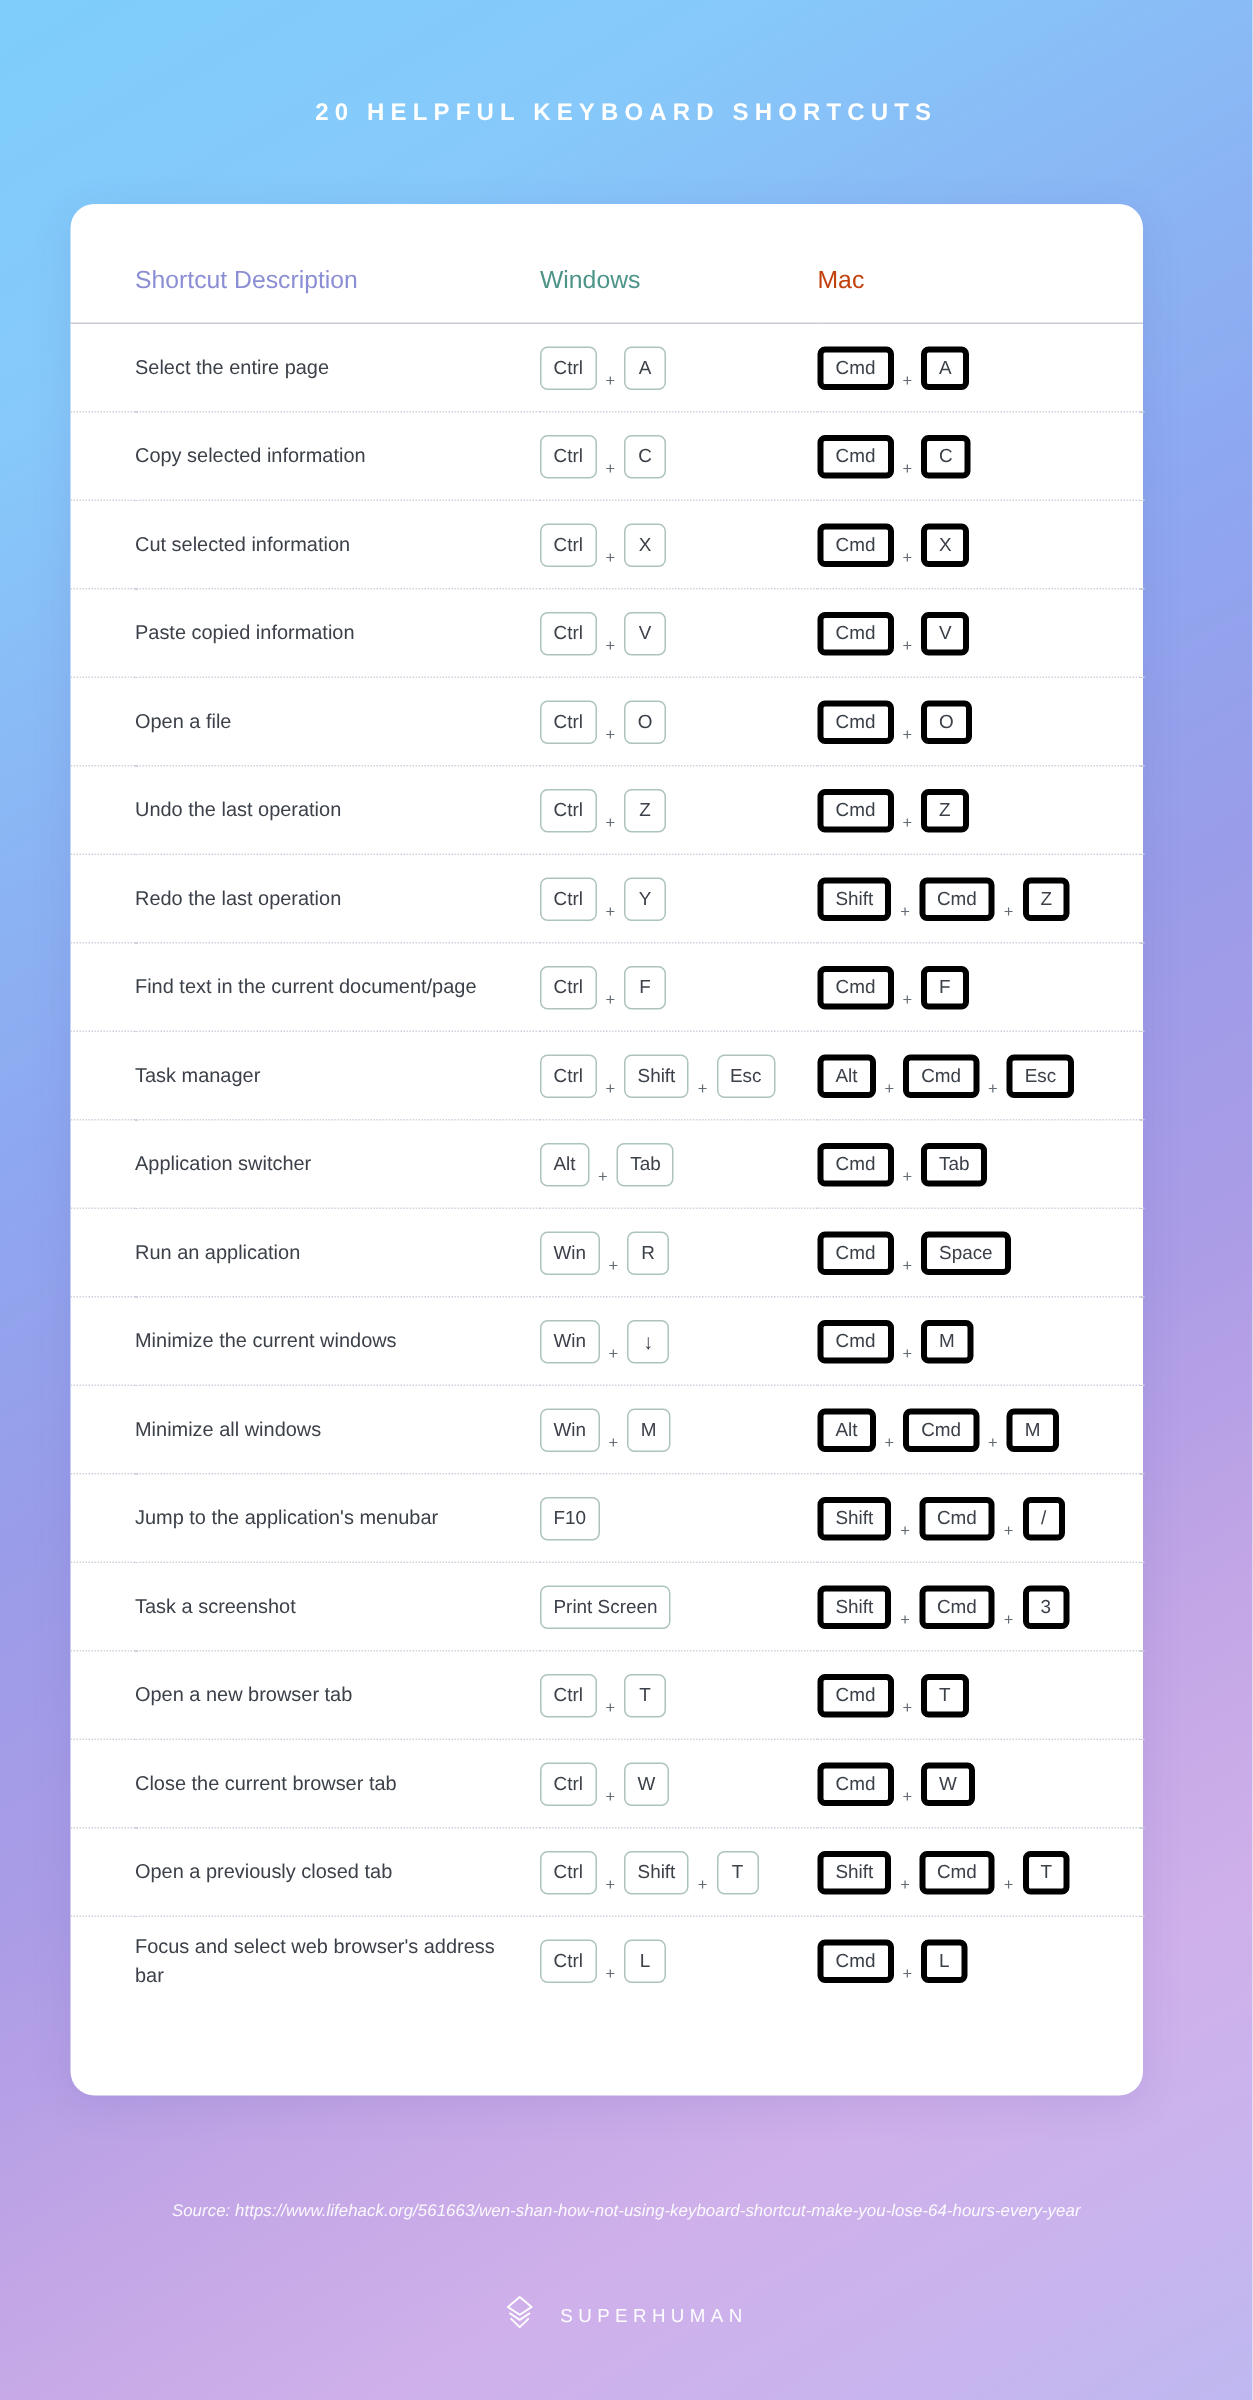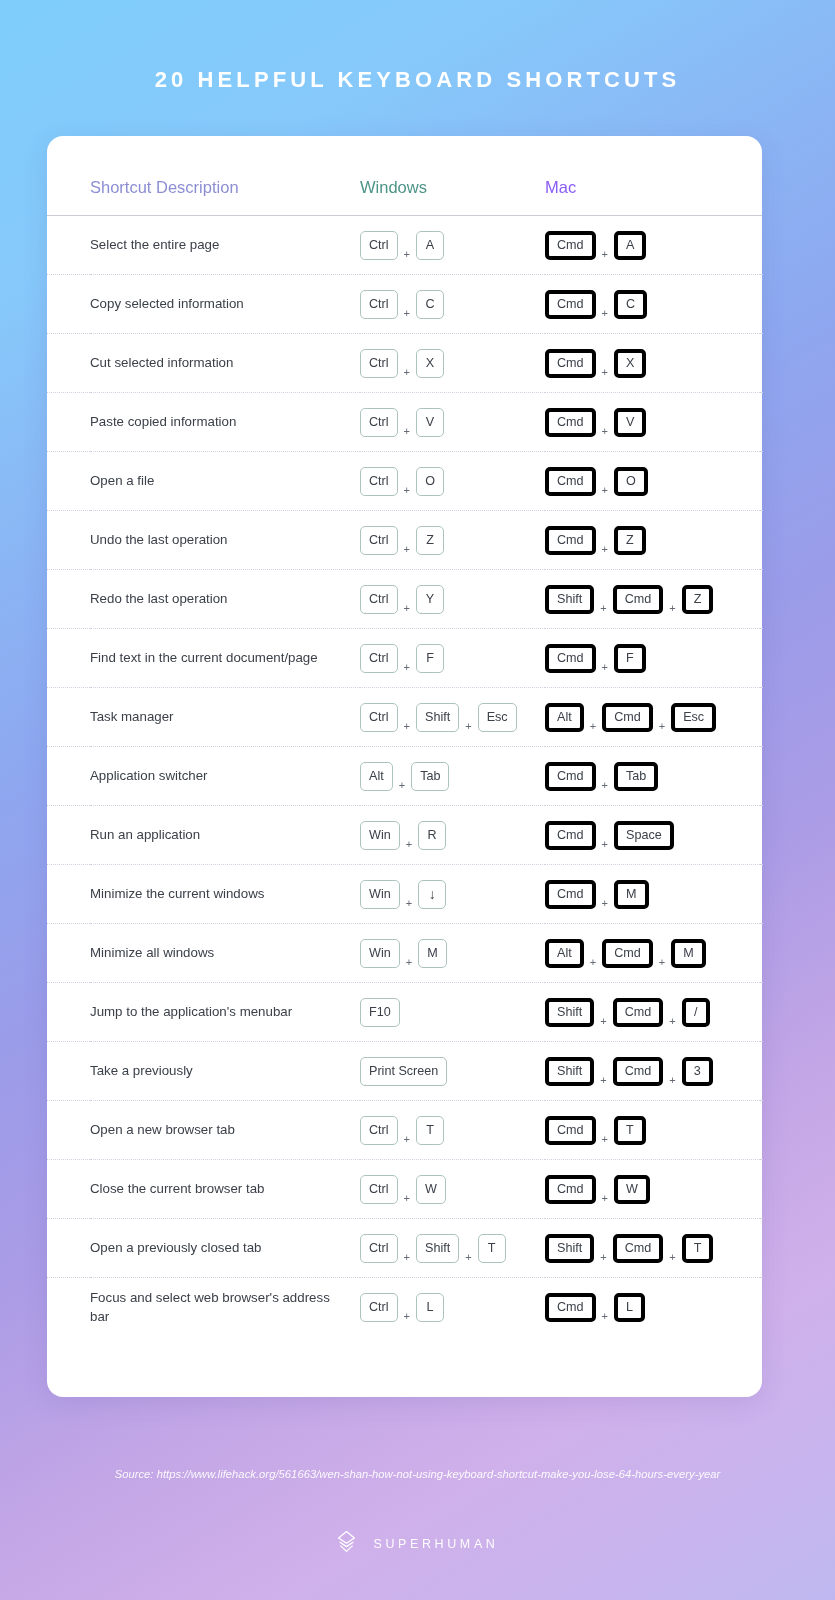--- a/index.html
+++ b/index.html
@@ -23,21 +23,21 @@
         #c9b4ee 92%,
         #bfb8f0 100%);
     position: relative;
     overflow: hidden;
   }
 
   
   .page-title {
     text-align: center;
     color: #ffffff;
-    font-size: 22px;
+    font-size: 16px;
     font-weight: bold;
     letter-spacing: 4.1px;
     padding-top: 67px;
     text-transform: uppercase;
     white-space: nowrap;
   }
 
   
   .card {
     position: absolute;
@@ -65,21 +65,21 @@
   .tbl thead th {
     text-align: left;
     font-size: 16.5px;
     font-weight: normal;
     padding: 0 0 18px 0;
     vertical-align: bottom;
     font-family: "Liberation Sans", sans-serif;
   }
   .hdr-desc { color: #8c8ed4; }
   .hdr-win  { color: #4d9488; }
-  .hdr-mac  { color: #8b5cf6; margin-left: 12px; }
+  .hdr-mac  { color: #c2410c; margin-left: 12px; }
 
   .hdr-rule td {
     border-bottom: 1px solid #c9cbd8;
     height: 0;
     padding: 0;
   }
 
   .tbl tbody tr.data-row > td {
     border-top: 1px dotted #cfd2dc;
     padding: 0;
@@ -460,21 +460,21 @@
               <span class="plus">+</span>
               <span class="key key-mac">Cmd</span>
               <span class="plus">+</span>
               <span class="key key-mac">/</span>
             </div>
           </td>
           <td></td>
         </tr>
         <tr class="data-row">
           <td></td>
-          <td class="desc-cell">Take a previously</td>
+          <td class="desc-cell">Task a screenshot</td>
           <td>
             <div class="combo">
               <span class="key key-win">Print Screen</span>
             </div>
           </td>
           <td>
             <div class="combo">
               <span class="key key-mac">Shift</span>
               <span class="plus">+</span>
               <span class="key key-mac">Cmd</span>

